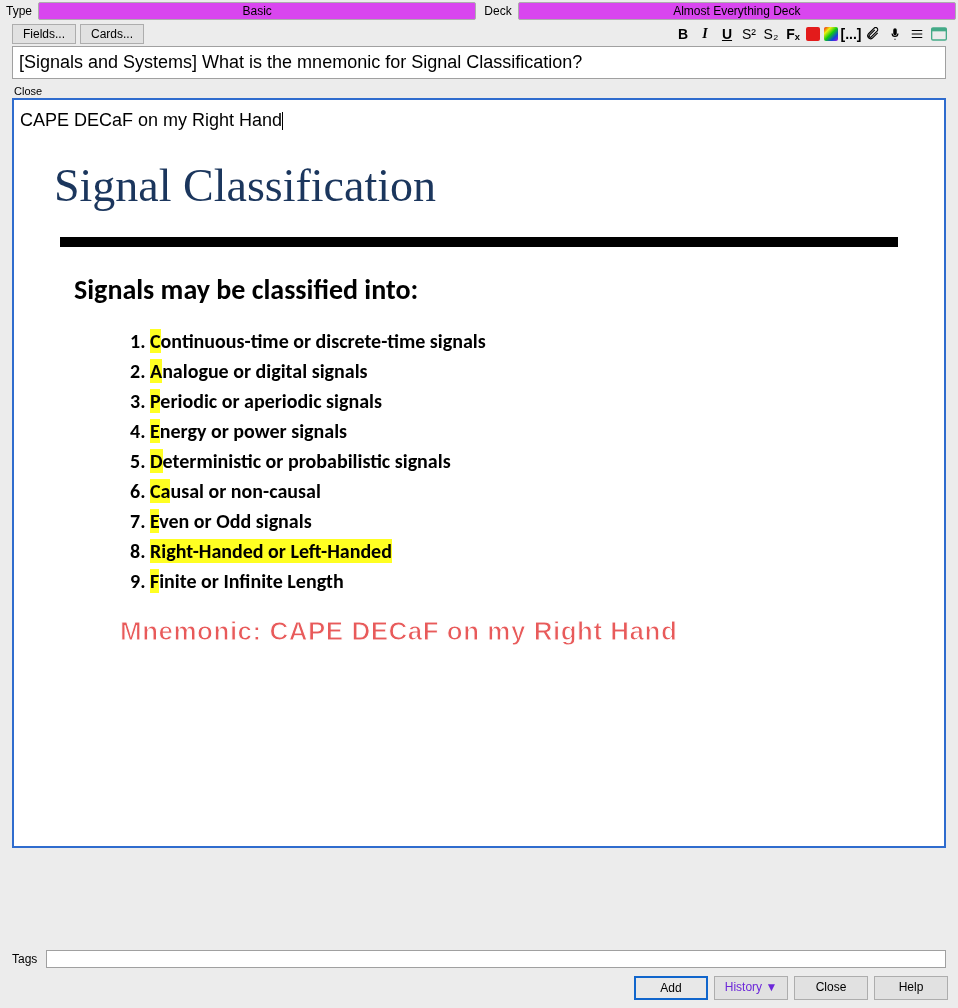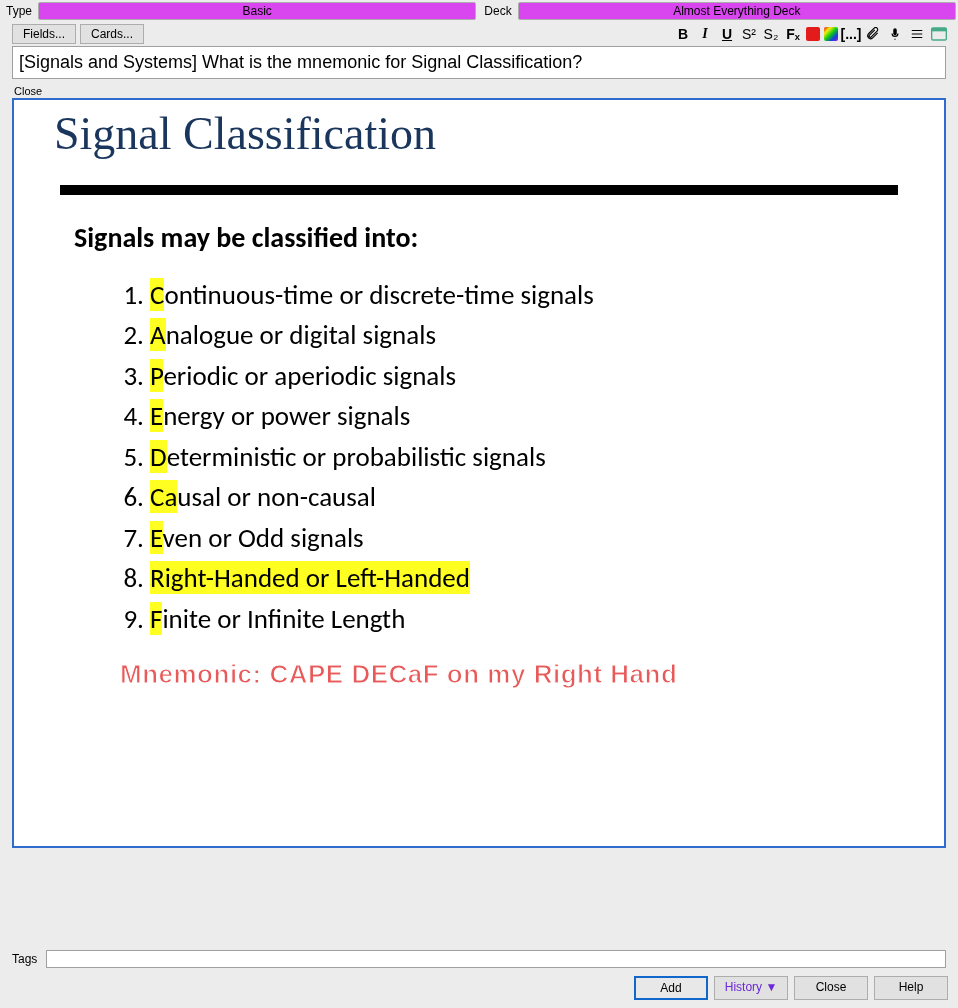--- a/index.html
+++ b/index.html
@@ -113,23 +113,24 @@
   .slide-sub {
     font-size: 28px;
     font-weight: 700;
     margin-left: 14px;
     margin-bottom: 20px;
     font-family: Calibri, "Segoe UI", Arial, sans-serif;
   }
   ol.slist {
     margin: 0 0 0 50px;
     padding: 0 0 0 40px;
-    font-size: 27px;
+    font-size: 20px;
     font-family: Calibri, "Segoe UI", Arial, sans-serif;
     line-height: 1.5;
+    font-weight: bold;
   }
   ol.slist li { padding-left: 0; }
   .hl { background: #ffff22; }
   .mnemo {
     margin-top: 20px;
     margin-left: 60px;
     font-family: Impact, "Arial Black", sans-serif;
     font-size: 26px;
     letter-spacing: 0.5px;
     color: #e85a5a;
@@ -219,20 +220,23 @@
       </span>
     </div>
   </div>
 
   <div class="field-box front">
     <span>[Signals and Systems] What is the mnemonic for Signal Classification?</span>
   </div>
 
   <div class="section-label">Close</div>
   <div class="field-box back">
+    <div class="back-text">
+      <span>CAPE DECaF on my Right Hand</span><span class="cursor"></span>
+    </div>
 
     <div class="slide">
       <div class="slide-title">Signal Classification</div>
       <div class="slide-hr"></div>
       <div class="slide-sub">Signals may be classified into:</div>
       <ol class="slist" id="slist">
           <li><span class="hl">C</span>ontinuous-time or discrete-time signals</li>
           <li><span class="hl">A</span>nalogue or digital signals</li>
           <li><span class="hl">P</span>eriodic or aperiodic signals</li>
           <li><span class="hl">E</span>nergy or power signals</li>

